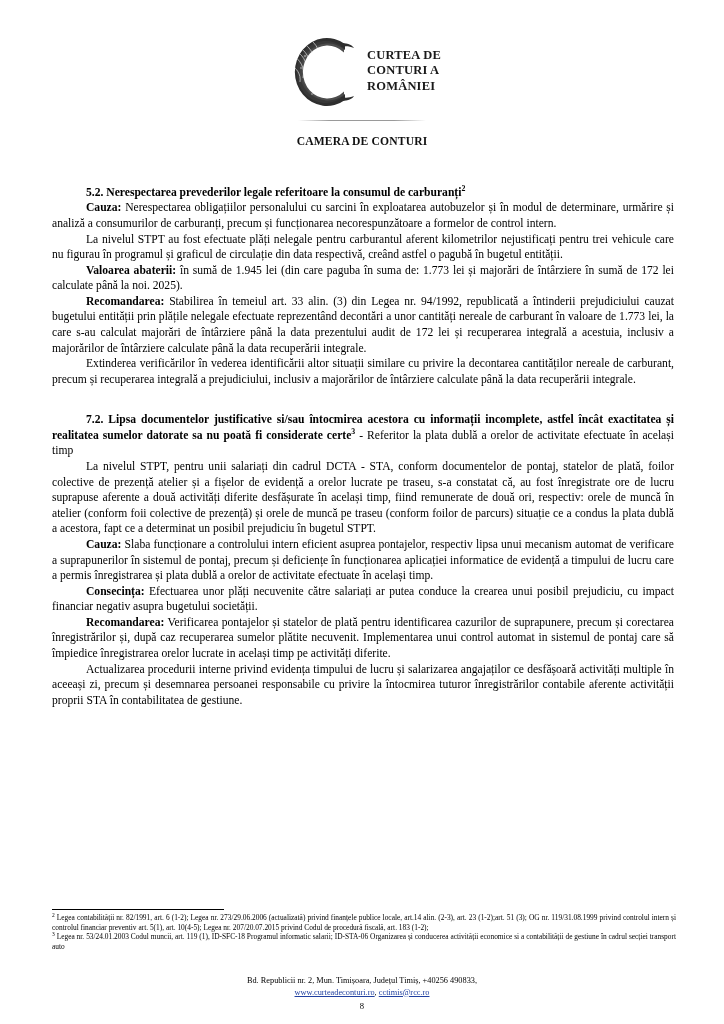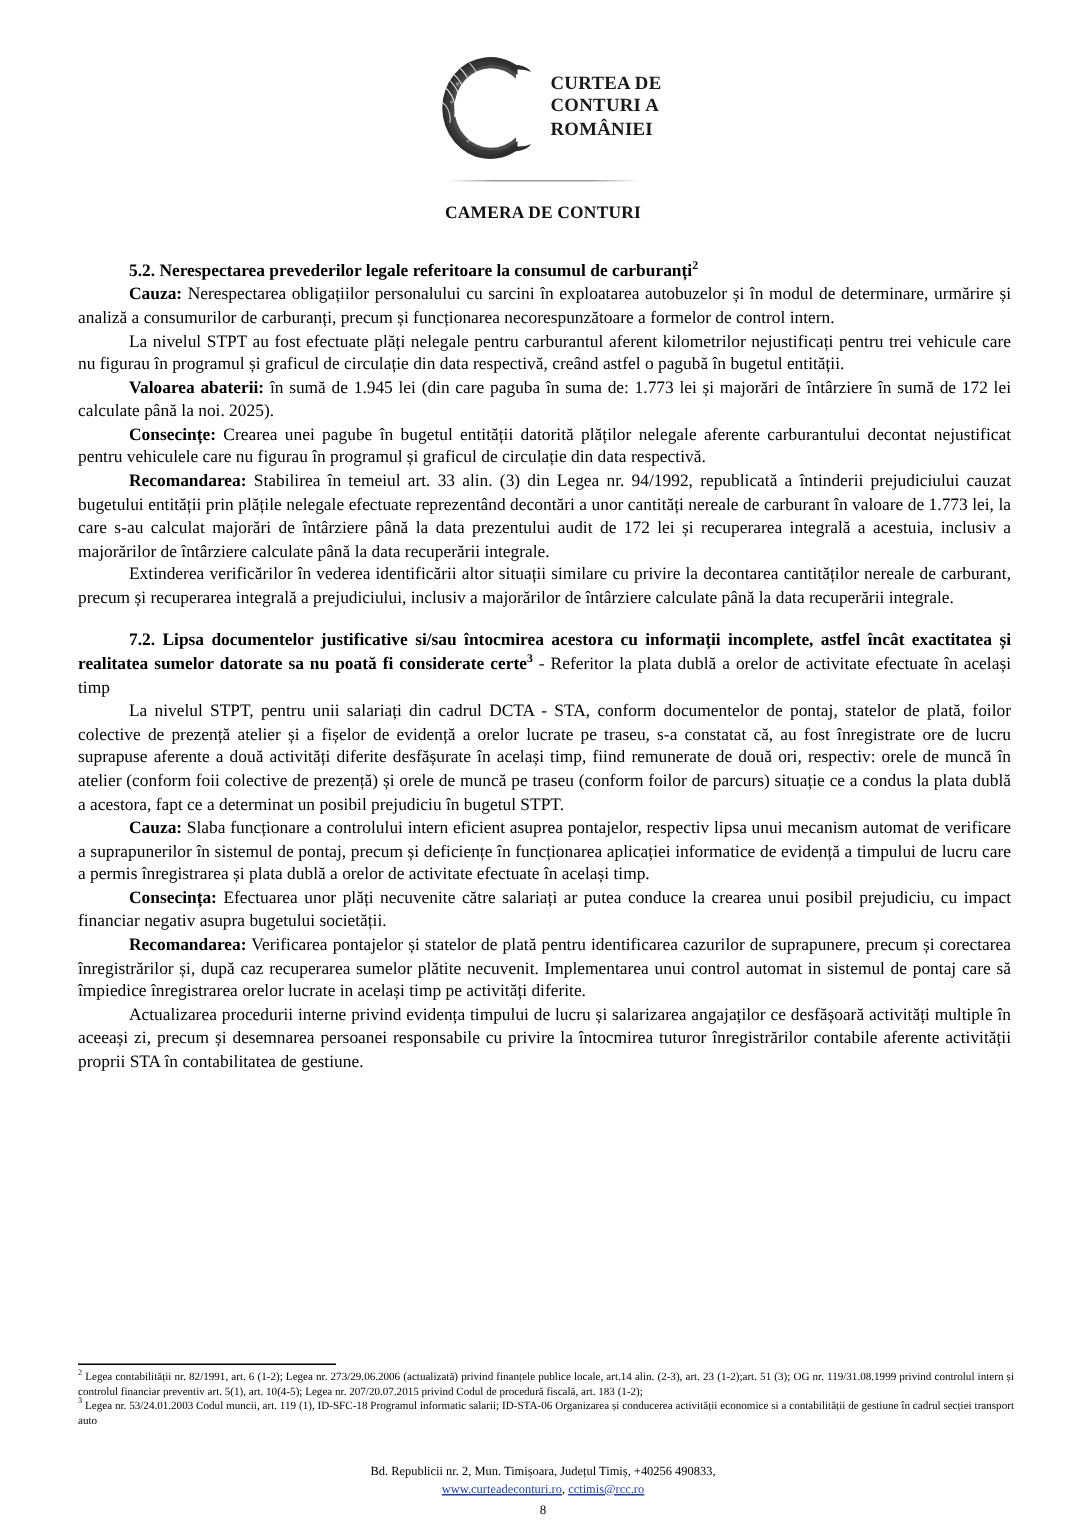--- a/index.html
+++ b/index.html
@@ -75,21 +75,21 @@
     text-align: justify;
     text-justify: inter-word;
   }
   p {
     margin: 0;
     text-indent: 34px;
   }
   p.section-head {
     font-weight: bold;
     text-indent: 34px;
-    margin-top: 0;
+    margin-top: 12px;
   }
   .gap-section { height: 13px; }
   .ital { }
   .bold { font-weight: bold; }
   sup {
     font-size: 0.68em;
     vertical-align: super;
     line-height: 0;
   }
 
@@ -192,21 +192,20 @@
 
     <div>
       <p class="section-head"><span>5.2. Nerespectarea prevederilor legale referitoare la consumul de carburanți</span><sup>2</sup></p>
 
       <p><span class="bold">Cauza:</span> <span>Nerespectarea obligațiilor personalului cu sarcini în exploatarea autobuzelor și în modul de determinare, urmărire și analiză a consumurilor de carburanți, precum și funcționarea necorespunzătoare a formelor de control intern.</span></p>
 
       <p>La nivelul STPT au fost efectuate plăți nelegale pentru carburantul aferent kilometrilor nejustificați pentru trei vehicule care nu figurau în programul și graficul de circulație din data respectivă, creând astfel o pagubă în bugetul entității.</p>
 
       <p><span class="bold">Valoarea abaterii:</span> <span>în sumă de 1.945 lei (din care paguba în suma de: 1.773 lei și majorări de întârziere în sumă de 172 lei calculate până la noi. 2025).</span></p>
 
-      <p><span class="bold">Consecințe:</span> <span>Crearea unei pagube în bugetul entității datorită plăților nelegale aferente carburantului decontat nejustificat pentru vehiculele care nu figurau în programul și graficul de circulație din data respectivă.</span></p>
 
       <p><span class="bold">Recomandarea:</span> <span class="ital">Stabilirea în temeiul art. 33 alin. (3) din Legea nr. 94/1992, republicată a întinderii prejudiciului cauzat bugetului entității prin plățile nelegale efectuate reprezentând decontări a unor cantități nereale de carburant în valoare de 1.773 lei, la care s-au calculat majorări de întârziere până la data prezentului audit de 172 lei și recuperarea integrală a acestuia, inclusiv a majorărilor de întârziere calculate până la data recuperării integrale.</span></p>
 
       <p class="ital">Extinderea verificărilor în vederea identificării altor situații similare cu privire la decontarea cantităților nereale de carburant, precum și recuperarea integrală a prejudiciului, inclusiv a majorărilor de întârziere calculate până la data recuperării integrale.</p>
     </div>
 
     <div class="gap-section"></div>
 
     <div>
       <p class="section-head"><span>7.2. Lipsa documentelor justificative si/sau întocmirea acestora cu informații incomplete, astfel încât exactitatea și realitatea sumelor datorate sa nu poată fi considerate certe</span><sup>3</sup><span style="font-weight:normal"> - Referitor la plata dublă a orelor de activitate efectuate în același timp</span></p>

